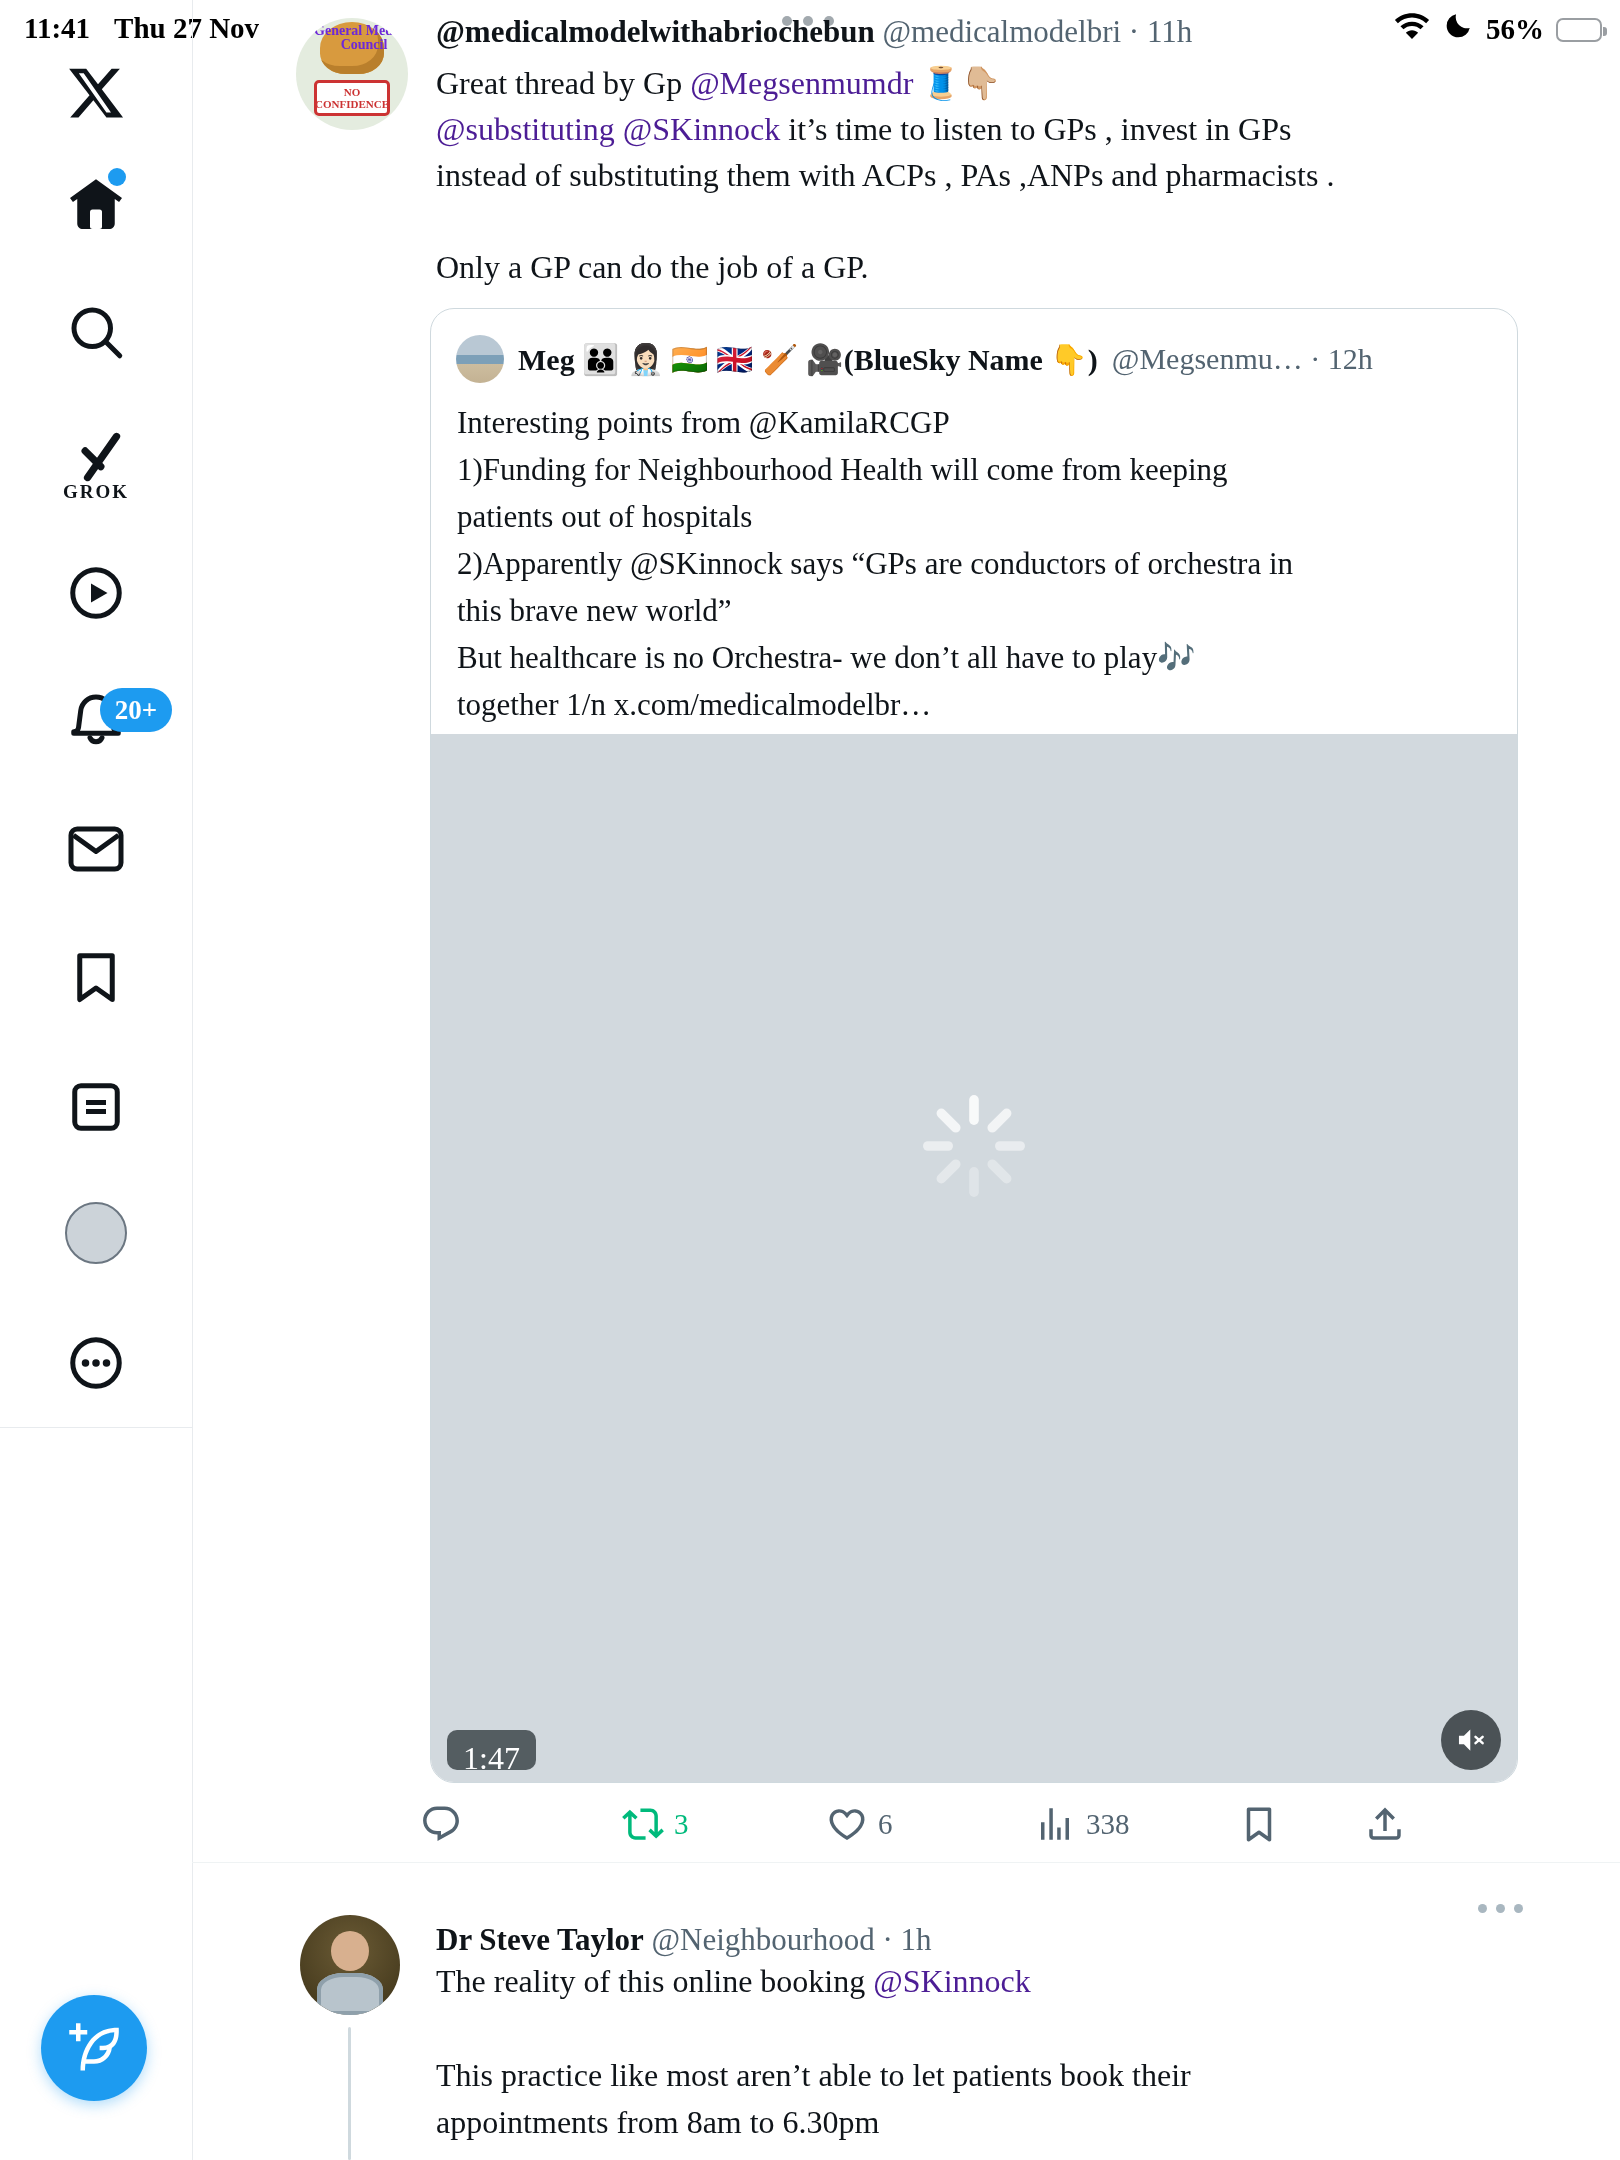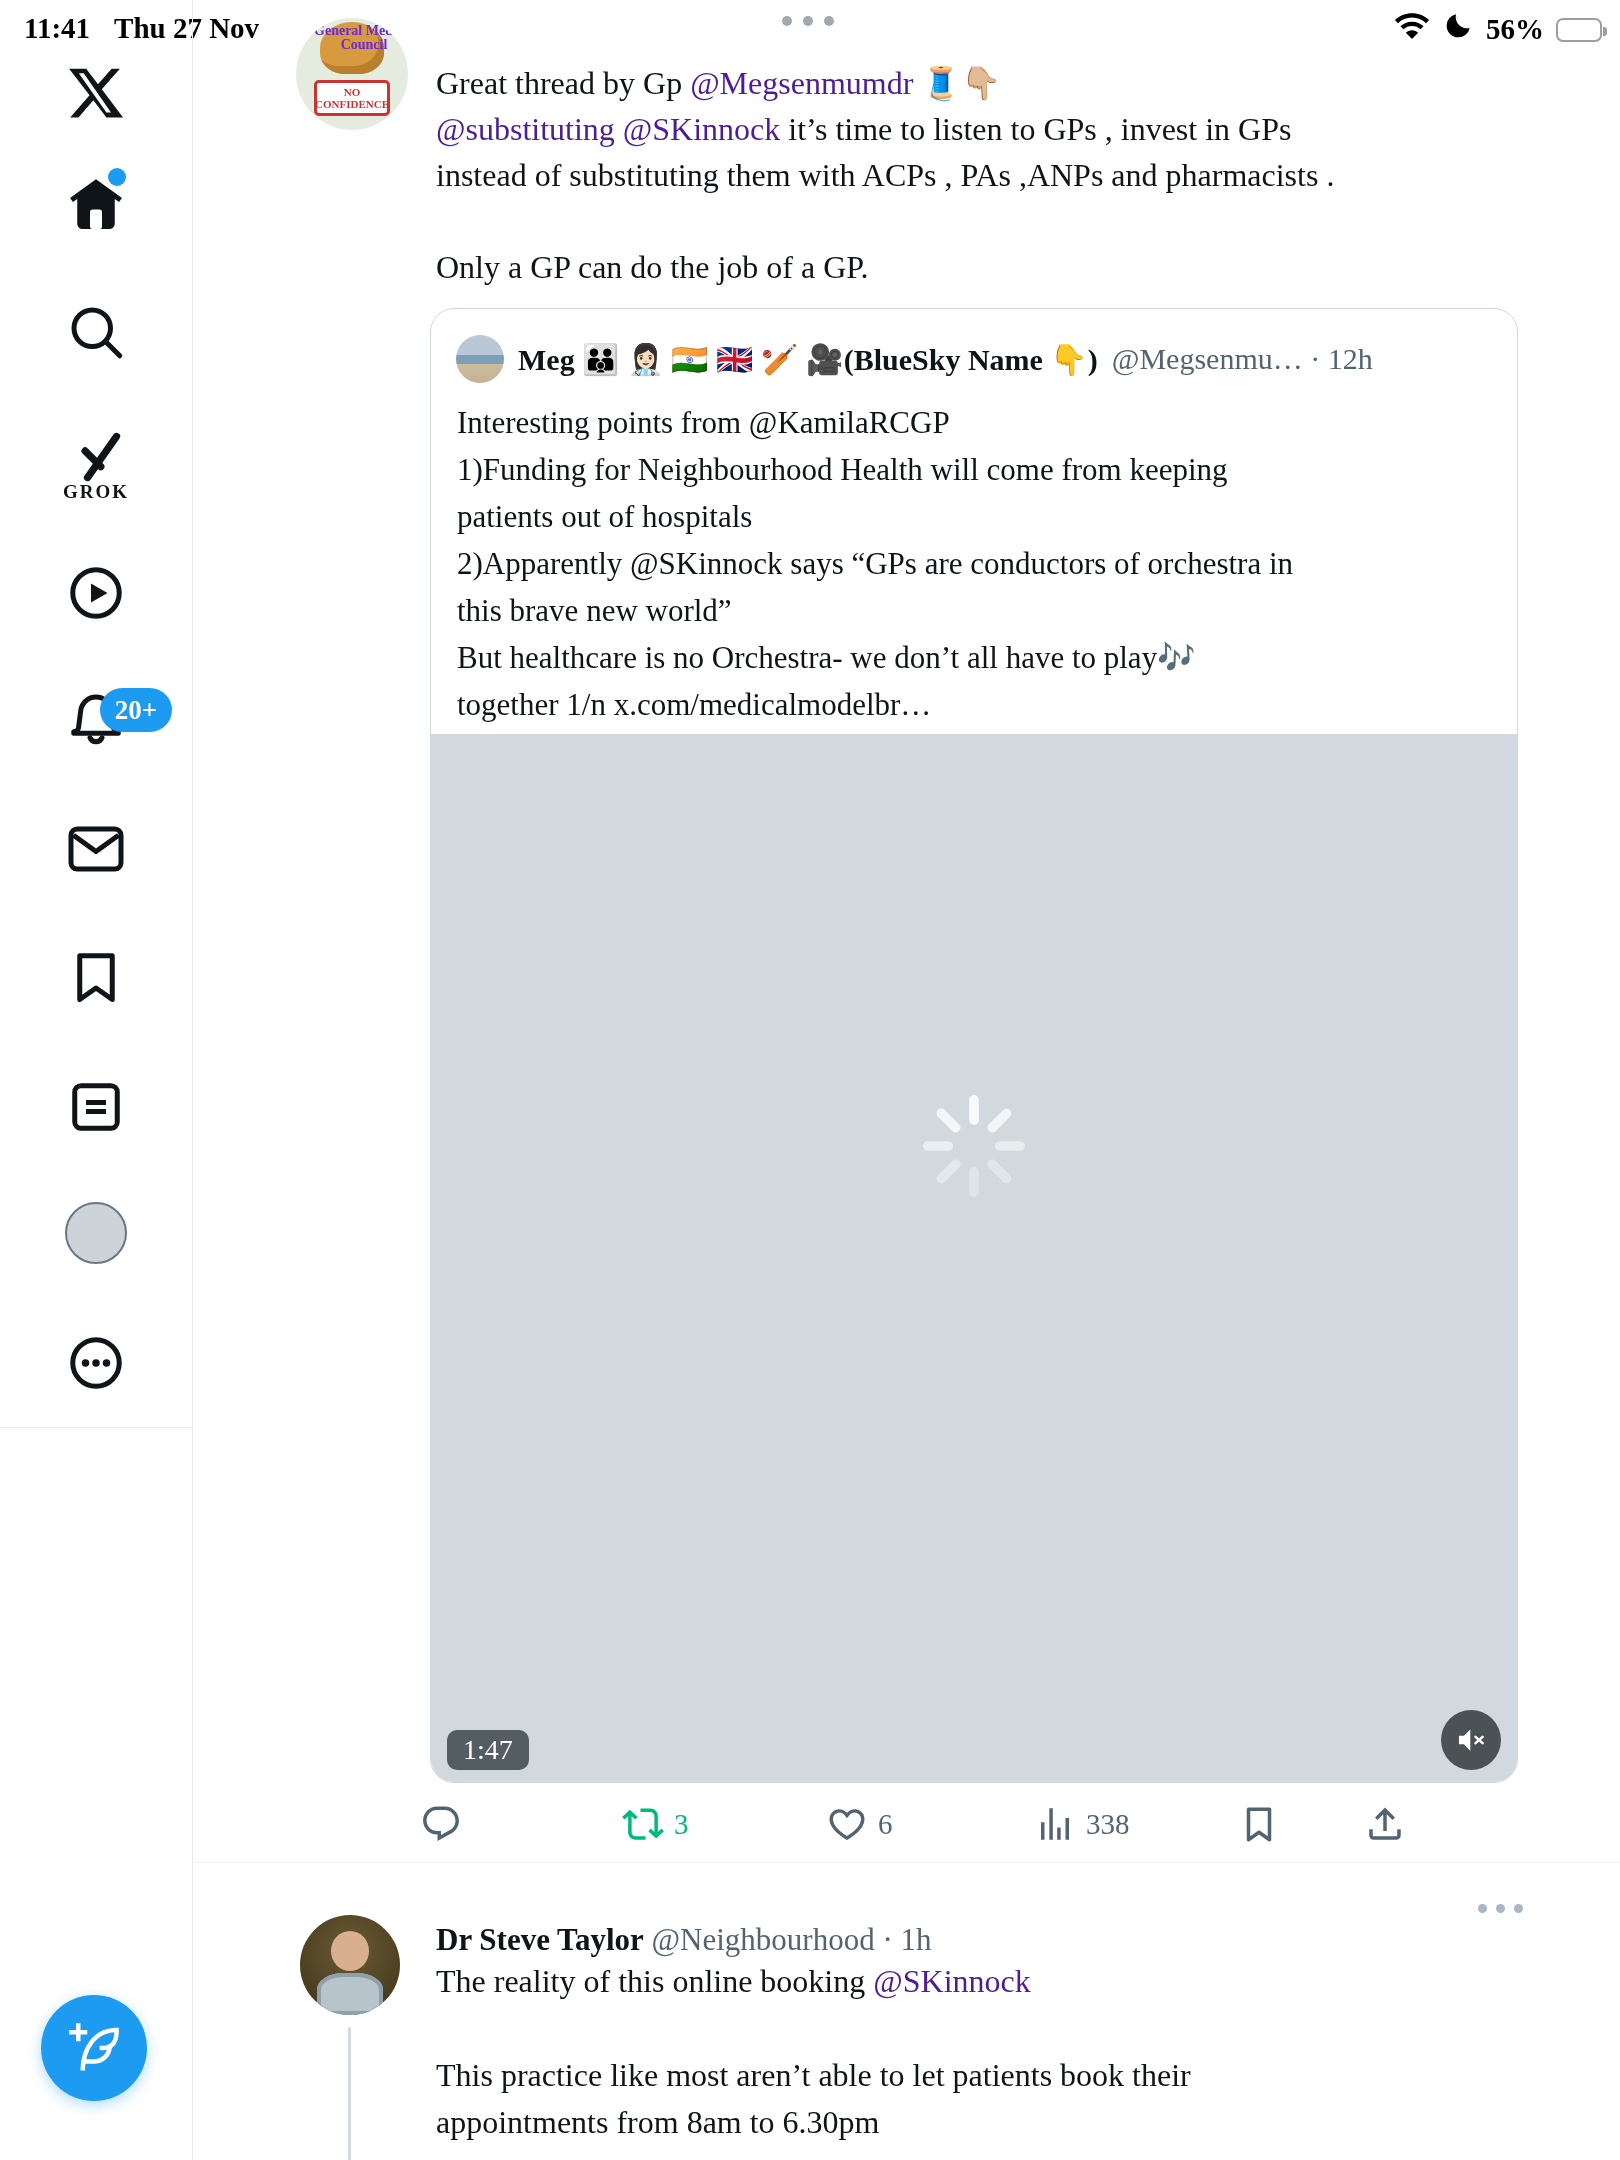--- a/index.html
+++ b/index.html
@@ -69,22 +69,22 @@
   .q-avatar { flex:0 0 auto; width:48px; height:48px; border-radius:50%;
              background:linear-gradient(180deg,#b9c8d4 0%,#b9c8d4 42%,#7da0b8 42%,#7da0b8 60%,#cdbd9f 60%,#c3b293 100%); }
   .q-name { font-weight:bold; color:#0f1419;text-align:center; }
   .q-meta { color:#536471; }
   .q-body { position:absolute; left:26px; top:90px; width:1040px; font-size:31px;
              line-height:47px; color:#0f1419; white-space:pre-wrap; }
   .q-video { position:absolute; left:0; top:425px; width:1086px; height:1050px;
              background:#d2d9de; }
   .spinner { position:absolute; left:483px; top:352px; }
   .duration-badge { position:absolute; left:16px; bottom:14px; height:40px;
-             background:rgba(62,70,75,.85); color:#fff; font-size:28px; line-height:40px;
-             padding:0 16px; border-radius:10px; }
+             background:rgba(62,70,75,.85); color:#fff; font-size:32px; line-height:40px;
+             padding:8px 16px; border-radius:10px; }
   .mute-btn { position:absolute; right:16px; bottom:14px; width:60px; height:60px;
              border-radius:50%; background:rgba(45,52,56,.82); display:flex;
              align-items:center; justify-content:center; }
   
   .action { position:absolute; top:1803px; display:flex; align-items:center; gap:10px;
              color:#536471; font-size:29px; }
   .action svg { display:block; }
   .action.green { color:#00ba7c; }
   .row-divider { position:absolute; left:192px; top:1862px; width:1428px; height:1px;
              background:#eff3f4; }
@@ -219,20 +219,24 @@
         <path d="M23 3c-6.62-.1-10.38 2.421-13.05 6.03C7.29 12.61 6 17.331 6 22h2c0-1.007.07-2.012.19-3H12c4.1 0 7.48-3.082 7.94-7.054C22.79 10.147 23.17 6.359 23 3zm-7 8h-1.5v2H16c.63-.016 1.2-.08 1.72-.188C16.95 15.24 14.68 17 12 17H8.55c.57-2.512 1.57-4.851 3-6.78 2.16-2.912 5.29-4.911 9.45-5.187C20.95 8.079 19.9 11 16 11zM4 9V6H1V4h3V1h2v3h3v2H6v3H4z"></path>
       </svg>
   </div>
 
   <div class="t1-avatar">
     <div class="gmc-text">General Medical Council</div>
     <div class="muffin"></div>
     <div class="sign">NO CONFIDENCE</div>
   </div>
 
+  <div class="name-row t1-name">
+    <span class="dn">@medicalmodelwithabriochebun</span>
+    <span class="meta">@medicalmodelbri · 11h</span>
+  </div>
 
   <div class="tweet-text t1-text"><span>Great thread by Gp </span><span class="mention">@Megsenmumdr</span><span> 🧵👇🏼
 </span><span class="mention">@substituting</span><span> </span><span class="mention">@SKinnock</span><span> it’s time to listen to GPs , invest in GPs
 instead of substituting them with ACPs , PAs ,ANPs and pharmacists .
 
 Only a GP can do the job of a GP.</span></div>
 
   <div class="quote-card">
     <div class="q-header">
       <span class="q-avatar"></span>

